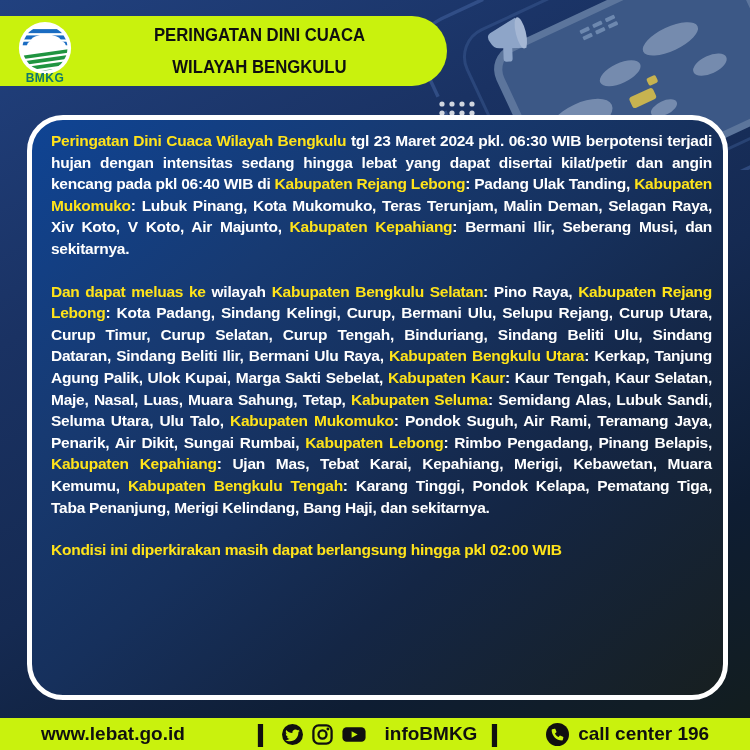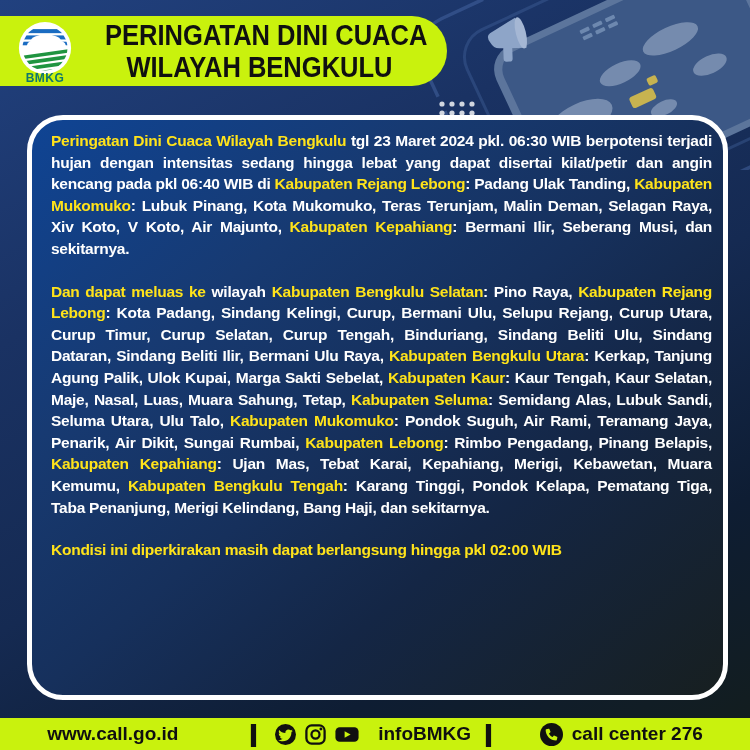--- a/index.html
+++ b/index.html
@@ -15,21 +15,21 @@
     position:absolute;left:0;top:16px;width:447px;height:70px;
     background:#c9f20d;border-radius:0 35px 35px 0;
     display:flex;align-items:center;
   }
   .logo{position:absolute;left:15px;top:5px;width:60px;text-align:center;}
   .logo-circle{display:block;margin:0 auto;}
   .logo-text{display:block;font-weight:bold;font-size:12px;letter-spacing:.5px;color:#0f766e;margin-top:-4px;}
   .title{
     position:absolute;left:84px;right:12px;top:0;bottom:0;
     display:flex;flex-direction:column;justify-content:center;text-align:center;
-    color:#101010;font-weight:bold;font-size:29px;line-height:32px;
+    color:#101010;font-weight:bold;font-size:19px;line-height:32px;
   }
   .title>div{transform:scaleX(.88);transform-origin:50% 50%;white-space:nowrap;}
   
   .warning-box{
     position:absolute;left:27px;top:115px;width:701px;height:585px;box-sizing:border-box;
     border:5px solid #ffffff;border-radius:36px;
     background:linear-gradient(140deg,#0f4494 0%,#173a72 28%,#16305c 50%,#142645 68%,#171f20 100%);
     padding:10px 11px 8px 19px;overflow:hidden;
   }
   .warning-box p{
@@ -140,21 +140,21 @@
     </div>
   </header>
 
   <main class="warning-box">
     <p><span class="seg-hl">Peringatan Dini Cuaca Wilayah Bengkulu</span><span class="seg-tx"> tgl 23 Maret 2024 pkl. 06:30 WIB berpotensi terjadi hujan dengan intensitas sedang hingga lebat yang dapat disertai kilat/petir dan angin kencang pada pkl 06:40 WIB di </span><span class="seg-hl">Kabupaten Rejang Lebong</span><span class="seg-tx">: Padang Ulak Tanding, </span><span class="seg-hl">Kabupaten Mukomuko</span><span class="seg-tx">: Lubuk Pinang, Kota Mukomuko, Teras Terunjam, Malin Deman, Selagan Raya, Xiv Koto, V Koto, Air Majunto, </span><span class="seg-hl">Kabupaten Kepahiang</span><span class="seg-tx">: Bermani Ilir, Seberang Musi, dan sekitarnya.</span></p>
     <p><span class="seg-hl">Dan dapat meluas ke</span><span class="seg-tx"> wilayah </span><span class="seg-hl">Kabupaten Bengkulu Selatan</span><span class="seg-tx">: Pino Raya, </span><span class="seg-hl">Kabupaten Rejang Lebong</span><span class="seg-tx">: Kota Padang, Sindang Kelingi, Curup, Bermani Ulu, Selupu Rejang, Curup Utara, Curup Timur, Curup Selatan, Curup Tengah, Binduriang, Sindang Beliti Ulu, Sindang Dataran, Sindang Beliti Ilir, Bermani Ulu Raya, </span><span class="seg-hl">Kabupaten Bengkulu Utara</span><span class="seg-tx">: Kerkap, Tanjung Agung Palik, Ulok Kupai, Marga Sakti Sebelat, </span><span class="seg-hl">Kabupaten Kaur</span><span class="seg-tx">: Kaur Tengah, Kaur Selatan, Maje, Nasal, Luas, Muara Sahung, Tetap, </span><span class="seg-hl">Kabupaten Seluma</span><span class="seg-tx">: Semidang Alas, Lubuk Sandi, Seluma Utara, Ulu Talo, </span><span class="seg-hl">Kabupaten Mukomuko</span><span class="seg-tx">: Pondok Suguh, Air Rami, Teramang Jaya, Penarik, Air Dikit, Sungai Rumbai, </span><span class="seg-hl">Kabupaten Lebong</span><span class="seg-tx">: Rimbo Pengadang, Pinang Belapis, </span><span class="seg-hl">Kabupaten Kepahiang</span><span class="seg-tx">: Ujan Mas, Tebat Karai, Kepahiang, Merigi, Kebawetan, Muara Kemumu, </span><span class="seg-hl">Kabupaten Bengkulu Tengah</span><span class="seg-tx">: Karang Tinggi, Pondok Kelapa, Pematang Tiga, Taba Penanjung, Merigi Kelindang, Bang Haji, dan sekitarnya.</span></p>
     <p><span class="seg-hl">Kondisi ini diperkirakan masih dapat berlangsung hingga pkl 02:00 WIB</span></p>
   </main>
 
   <footer class="footerbar">
-    <span class="site">www.call.go.id</span>
+    <span class="site">www.lebat.go.id</span>
     <span class="sep">|</span>
     <span class="grp social">
       <svg class="icon" width="21" height="21" viewBox="0 0 512 512">
         <circle cx="256" cy="256" r="256" fill="#101010"></circle>
         <path fill="#c9f20d" transform="translate(78,98) scale(0.7)" d="M459.4 151.7c.3 4.5.3 9.1.3 13.6 0 138.7-105.6 298.6-298.6 298.6-59.5 0-114.7-17.2-161.1-47.1 8.4 1 16.6 1.3 25.3 1.3 49.1 0 94.2-16.6 130.3-44.8-46.1-1-84.8-31.2-98.1-72.8 6.5 1 13 1.6 19.8 1.6 9.4 0 18.8-1.3 27.6-3.6-48.1-9.7-84.1-52-84.1-103v-1.3c14 7.8 30.2 12.7 47.4 13.3-28.3-18.8-46.8-51-46.8-87.4 0-19.5 5.2-37.4 14.3-53 51.7 63.7 129.3 105.3 216.4 109.8-1.6-7.8-2.6-15.9-2.6-24 0-57.8 46.8-104.9 104.9-104.9 30.2 0 57.5 12.7 76.7 33.1 23.7-4.5 46.5-13.3 66.6-25.3-7.8 24.4-24.4 44.8-46.1 57.8 21.1-2.3 41.6-8.1 60.4-16.2-14.3 20.8-32.2 39.3-52.6 54.3z"></path>
       </svg>
       <svg class="icon" width="21" height="21" viewBox="0 0 24 24">
         <rect x="1.6" y="1.6" width="20.8" height="20.8" rx="6" fill="none" stroke="#101010" stroke-width="2.6"></rect>
         <circle cx="12" cy="12" r="4.6" fill="none" stroke="#101010" stroke-width="2.6"></circle>
         <circle cx="18.2" cy="5.8" r="1.7" fill="#101010"></circle>
@@ -164,17 +164,17 @@
         <path d="M11.2 8.2v7.6l7-3.8z" fill="#c9f20d"></path>
       </svg>
       <span class="handle">infoBMKG</span>
     </span>
     <span class="sep">|</span>
     <span class="grp call">
       <svg class="icon" width="23" height="23" viewBox="0 0 512 512">
         <circle cx="256" cy="256" r="256" fill="#101010"></circle>
         <path fill="#c9f20d" transform="translate(126,126) scale(0.51)" d="M511.2 387l-23.3 100.8c-3.3 14.3-15.8 24.2-30.5 24.2C205.2 512 0 306.8 0 54.5 0 39.8 10 27.3 24.2 24L125 .8c14.7-3.4 29.7 4.2 35.8 18.1l46.5 108.5c5.4 12.8 1.8 27.7-9 36.5l-53.9 44.1c34 69.2 90.3 125.5 159.5 159.5l44.1-53.8c8.7-10.8 23.7-14.5 36.5-9l108.5 46.5c13.9 6 21.5 21.1 18.1 35.7z"></path>
       </svg>
-      <span>call center 276</span>
+      <span>call center 196</span>
     </span>
   </footer>
 
 </div>
 
 </body></html>

